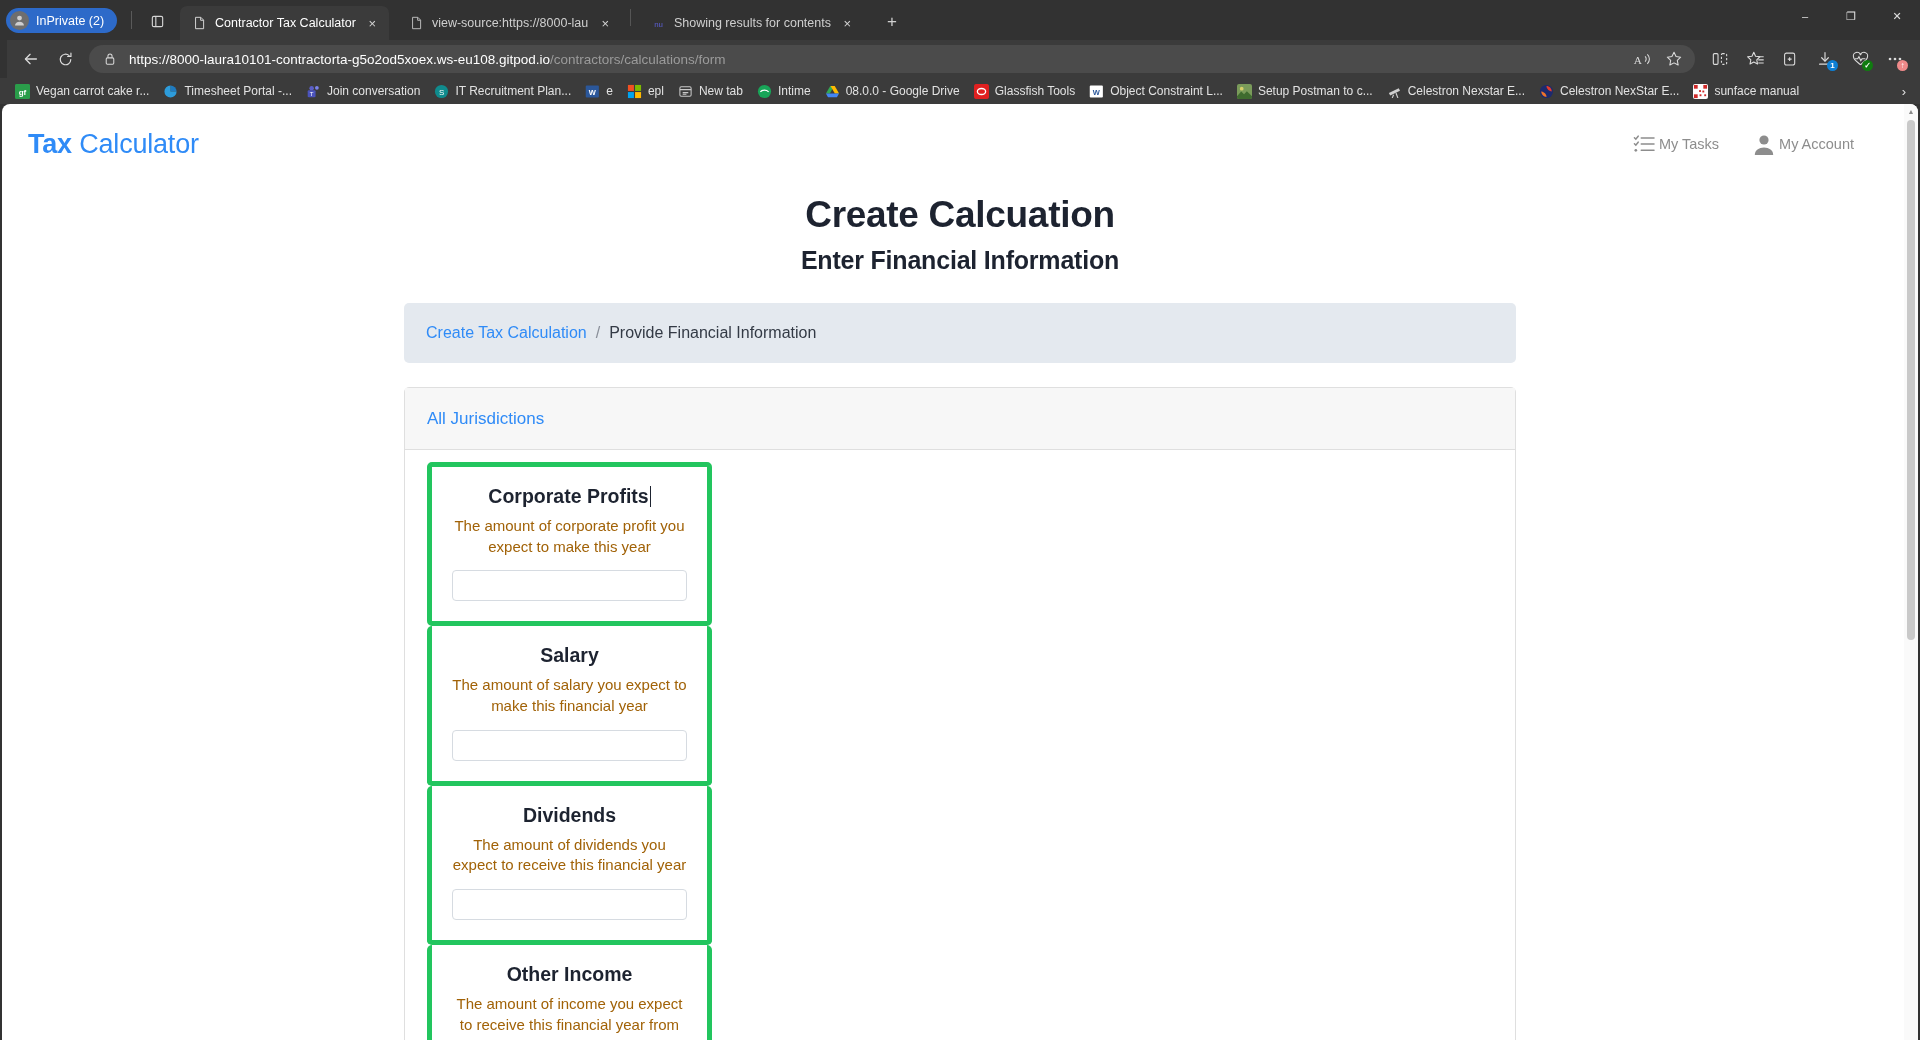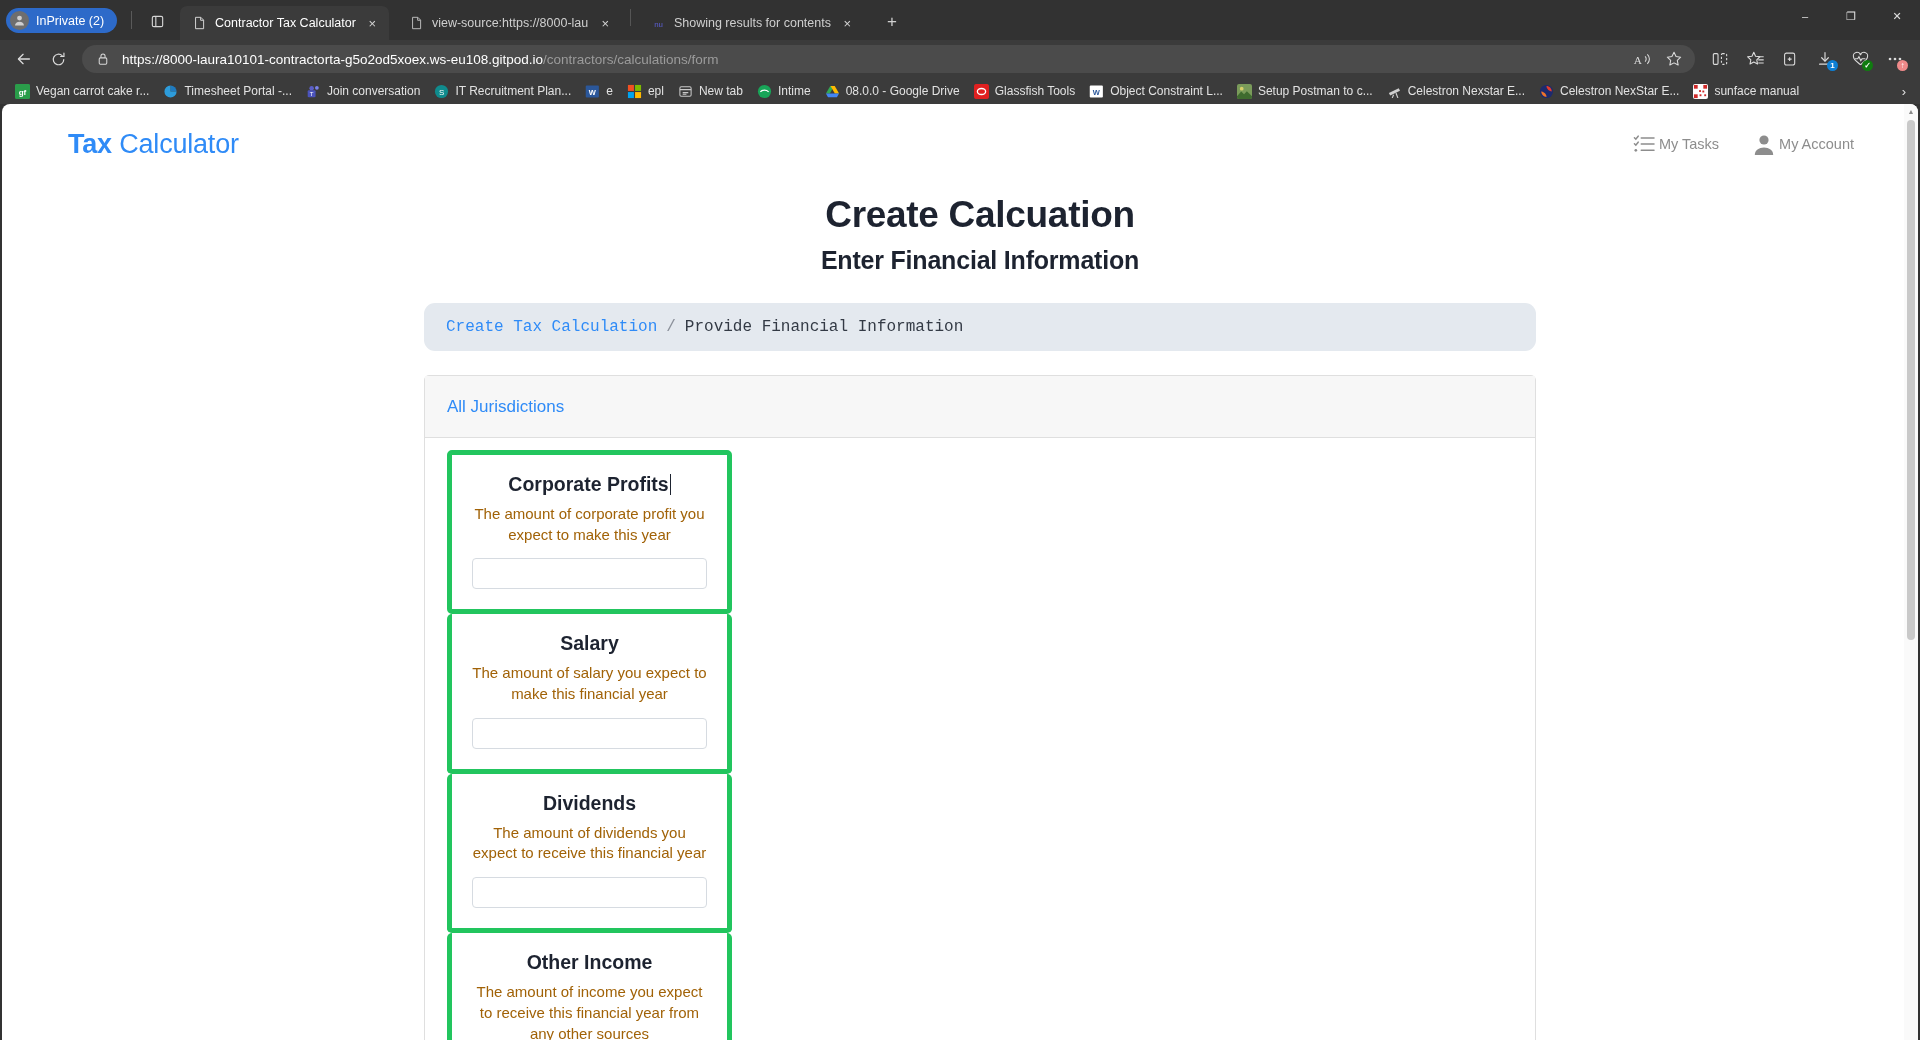--- a/index.html
+++ b/index.html
@@ -46,21 +46,21 @@
   .tab .tab-close{ width:17px;height:17px;display:flex;align-items:center;justify-content:center;
     font-size:13px;color:#d4d4d4;flex:0 0 auto;}
   .favicon{width:15px;height:15px;flex:0 0 auto;display:flex;align-items:center;justify-content:center;}
   .tab-sep{width:1px;height:17px;background:#555;flex:0 0 auto;align-self:center;margin-bottom:6px;}
   .newtab{width:28px;height:28px;display:flex;align-items:center;justify-content:center;
     color:#d0d0d0;font-size:17px;margin:0 0 4px 6px;flex:0 0 auto;}
   .winctl{margin-left:auto;display:flex;align-items:flex-start;height:40px;flex:0 0 auto;}
   .winctl div{width:46px;height:32px;display:flex;align-items:center;justify-content:center;color:#e0e0e0;font-size:11px;}
 
   
-  .navbar{height:38px;background:#3b3b3b;display:flex;align-items:center;padding:0 8px;gap:2px;}
+  .navbar{height:38px;background:#3b3b3b;display:flex;align-items:center;padding:0 8px;gap:2px;margin-left:7px;}
   .navicon{width:32px;height:30px;display:flex;align-items:center;justify-content:center;color:#d9d9d9;flex:0 0 auto;}
   .omnibox{
     flex:1; height:28px; background:#4b4b4b; border-radius:14px;
     display:flex; align-items:center; padding:0 6px 0 10px; margin:0 6px; gap:8px;
     position:relative;
   }
   .omnibox .url{font-size:13.5px;color:#ffffff;white-space:nowrap;overflow:hidden;}
   .omnibox .url .dim{color:#9b9b9b;}
   .omni-right{margin-left:auto;display:flex;align-items:center;gap:2px;}
   .omni-right .navicon{width:30px;height:26px;}
@@ -73,37 +73,37 @@
 
   
   .bookmarks{height:26px;background:#3b3b3b;display:flex;align-items:center;padding:0 8px;gap:0;overflow:hidden;}
   .bm{display:flex;align-items:center;gap:6px;padding:2px 7px;font-size:12px;color:#e2e2e2;white-space:nowrap;flex:0 0 auto;}
   .bm .bmico{width:15px;height:15px;flex:0 0 auto;display:flex;align-items:center;justify-content:center;border-radius:2px;overflow:hidden;}
   .bm-overflow{margin-left:auto;color:#e0e0e0;font-size:13px;padding:0 6px;flex:0 0 auto;}
 
   
   .viewport{flex:1;background:#ffffff;position:relative;overflow:hidden;
     border-radius:8px 8px 0 0;margin:0 2px;}
-  .page{position:absolute;inset:0;overflow:hidden;padding-left:40px;}
+  .page{position:absolute;inset:0;overflow:hidden;}
 
   .app-header{height:68px;display:flex;align-items:center;padding:12px 26px 0 26px;position:relative;}
   .brand{font-size:27px;color:#2f8bf7;letter-spacing:-.2px;}
   .brand b{font-weight:bold;}
   .brand span{font-weight:400;}
   .hdr-nav{margin-left:auto;display:flex;gap:34px;padding-right:38px;}
   .hdr-item{display:flex;flex-direction:row;align-items:center;gap:4px;color:#8d8d8d;font-size:14.5px;}
   .hdr-item .hico{height:22px;display:flex;align-items:center;justify-content:center;}
 
   .page-title{text-align:center;font-size:37px;color:#1d2330;font-weight:600;margin-top:22px;letter-spacing:-.3px;}
   .page-sub{text-align:center;font-size:25px;color:#1d2330;font-weight:600;margin-top:10px;letter-spacing:-.2px;}
 
   .container{width:1112px;margin:28px auto 0 auto;}
   .breadcrumb{
-    background:#e4e9ef;border-radius:11px;height:48px;display:flex;align-items:center;
-    padding:0 22px;font-size:16px;color:#333a45;gap:9px;font-family:Liberation Mono, monospace;
+    background:#e4e9ef;border-radius:5px;height:60px;display:flex;align-items:center;
+    padding:0 22px;font-size:16px;color:#333a45;gap:9px;
   }
   .breadcrumb a{color:#2f8bf7;text-decoration:none;}
   .breadcrumb .sep{color:#8a8f99;}
 
   .panel{margin-top:24px;border:1px solid #dfdfdf;border-radius:5px;background:#fff;}
   .panel-head{background:#f7f7f7;border-bottom:1px solid #dfdfdf;height:62px;display:flex;align-items:center;padding:0 22px;text-align:center;}
   .panel-head .jtab{color:#2f8bf7;font-size:17px;}
   .panel-body{padding:12px 22px 0 22px;min-height:620px;}
 
   .card{

